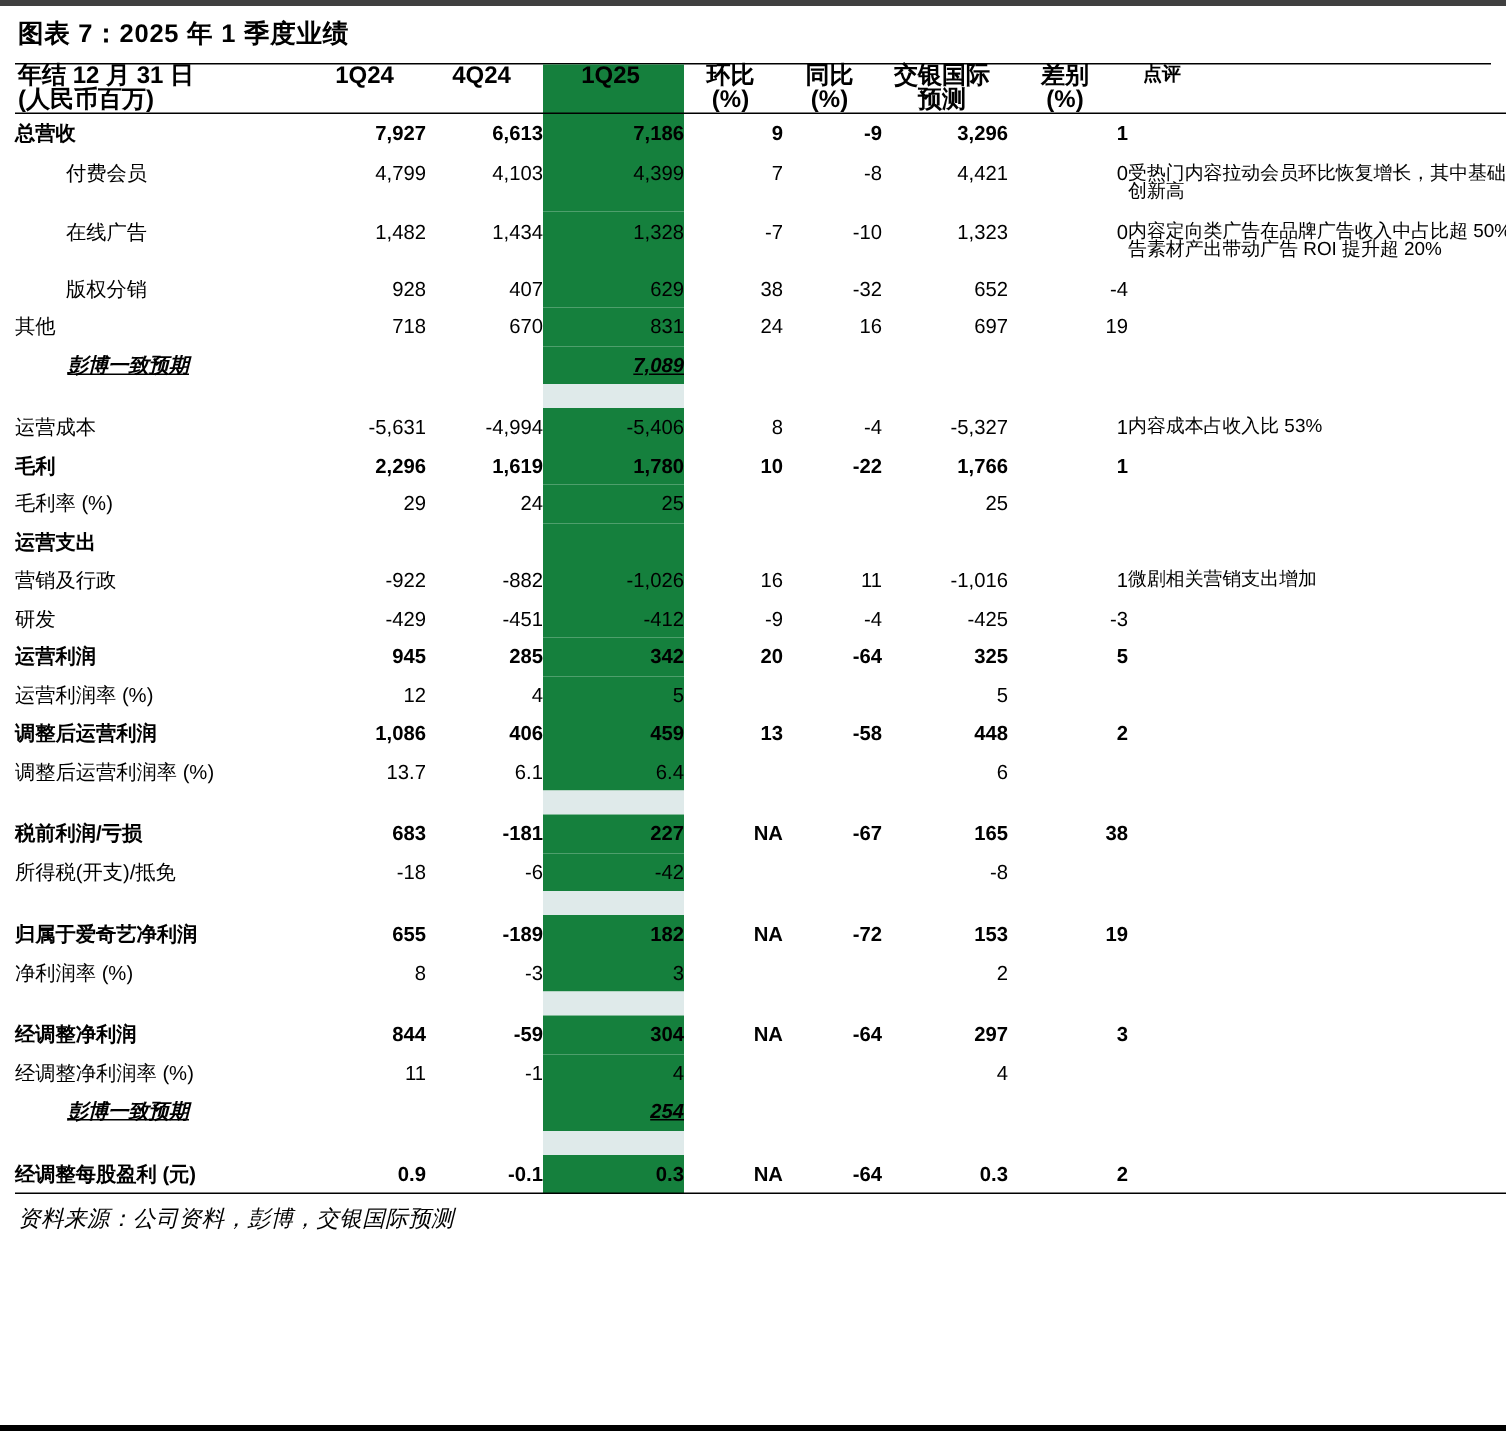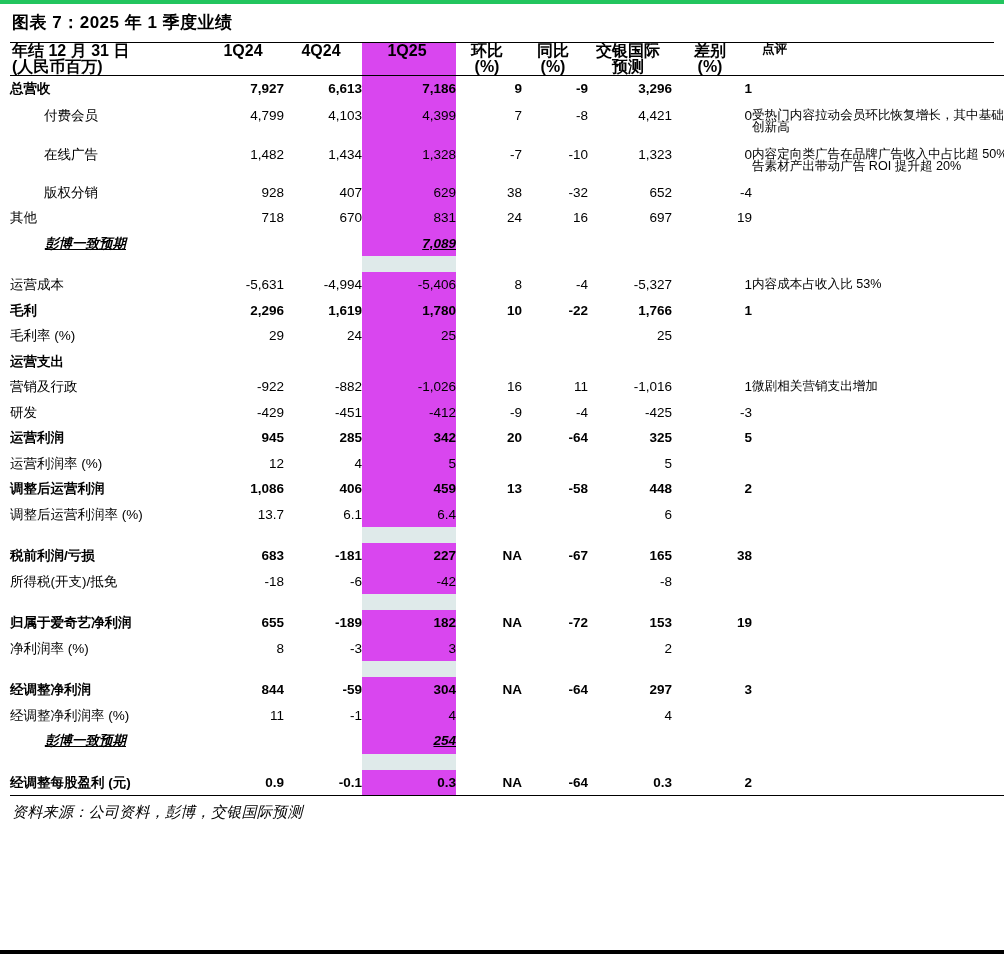--- a/index.html
+++ b/index.html
@@ -7,21 +7,21 @@
     width:1004px;height:954px;
     background:#ffffff;
     font-family:"Liberation Sans","DejaVu Sans",sans-serif;
     color:#000;
     overflow:hidden;
   }
   .exhibit{
     position:relative;
     width:1004px;height:954px;
     box-sizing:border-box;
-    border-top:4px solid #22c55e;
+    border-top:4px solid #404040;
     border-bottom:4px solid #000;
     padding:0 10px;
   }
   
   .title{
     font-size:17px;
     font-weight:bold;
     letter-spacing:.5px;
     padding:9px 0 10px 2px;
     height:19px;
@@ -76,21 +76,21 @@
   tr.r td{padding-top:6px;padding-bottom:6px;}
   tr.r.tall td{padding-top:7px;padding-bottom:7px;}
   tr.bold td{font-weight:bold;}
   tr.spacer td{height:16px;padding:0 !important;line-height:0;font-size:0;}
 
   .indent1{padding-left:34px !important;}
   .italic-u{font-style:italic;text-decoration:underline;font-weight:bold;margin-left:35px;}
   .num .italic-u{display:inline-block;}
 
   
-  td.hi{background:#d946ef;}
+  td.hi{background:#15803d;}
   tr.spacer td.hi,tr.spacer-sm td.hi{background:#dfeaea;}
 
   tr.toprule td{border-top:1.6px solid #000;}
   tr.lastrule td{border-bottom:1.6px solid #000;}
 
   
   .source{
     font-size:15px;
     font-style:italic;
     padding:7px 0 0 2px;

